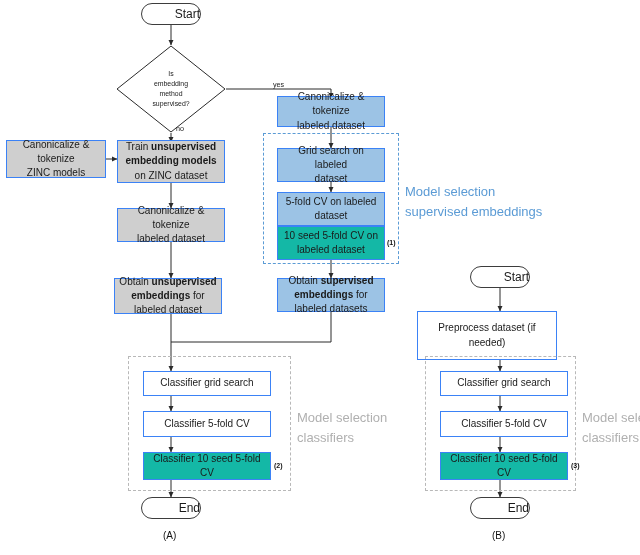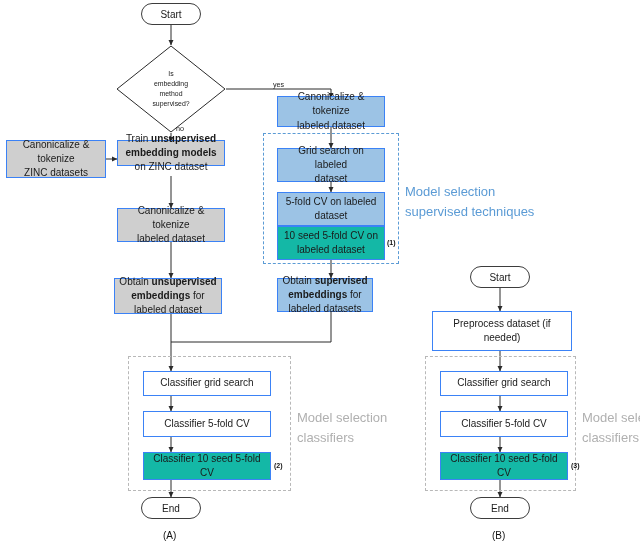--- a/index.html
+++ b/index.html
@@ -43,25 +43,25 @@
   .fill-gray  { background: #cfcfcf; }
   .fill-blue  { background: #9cc3e5; }
   .fill-teal  { background: #14b8a6; }
   .fill-white { background: #ffffff; }
 
   .terminator {
     position: absolute;
     box-sizing: border-box;
     display: flex;
     align-items: center;
-    justify-content: center;
+    justify-content: flex-end;
     background: #ffffff;
     border: 1.2px solid #3d3d3d;
     border-radius: 14px;
-    font-size: 10px;
+    font-size: 12px;
     color: #1a1a1a;
   }
   .diamond-wrap {
     position: absolute;
     display: flex;
     align-items: center;
     justify-content: center;
   }
   .diamond-wrap svg { position: absolute; left: 0; top: 0; }
   .diamond-label {
@@ -184,25 +184,25 @@
       <span>supervised?</span>
     </div>
   </div>
 
   <div class="edge-label" style="left:232px; top:80px;margin-left:41px;">yes</div>
   <div class="edge-label" style="left:176px; top:124px;">no</div>
 
   <div class="node fill-gray" style="left:6px; top:140px; width:100px; height:38px;">
     <span class="txt">
       <span>Canonicalize &amp; tokenize</span><br>
-      <span>ZINC datasets</span>
-    </span>
-  </div>
-
-  <div class="node fill-gray" style="left:117px; top:140px; width:108px; height:26px;">
+      <span>ZINC models</span>
+    </span>
+  </div>
+
+  <div class="node fill-gray" style="left:117px; top:140px; width:108px; height:43px;">
     <span class="txt">
       <span>Train </span><b class="em">unsupervised</b><span> </span><b class="em">embedding models</b><span> on ZINC dataset</span>
     </span>
   </div>
 
   <div class="node fill-gray" style="left:117px; top:208px; width:108px; height:34px;">
     <span class="txt">
       <span>Canonicalize &amp; tokenize</span><br>
       <span>labeled dataset</span>
     </span>
@@ -218,21 +218,21 @@
     <span class="txt">
       <span>Canonicalize &amp; tokenize</span><br>
       <span>labeled dataset</span>
     </span>
   </div>
 
   <div class="group-box group-blue" style="left:263px; top:133px; width:136px; height:131px;"></div>
 
   <div class="grouplabel blue" style="left:405px; top:182px;">
     <span>Model selection</span><br>
-    <b>supervised</b><span> techniques</span>
+    <b>supervised</b><span> embeddings</span>
   </div>
 
   <div class="node fill-blue" style="left:277px; top:148px; width:108px; height:34px;">
     <span class="txt">
       <span>Grid search on labeled</span><br>
       <span>dataset</span>
     </span>
   </div>
 
   <div class="node fill-blue" style="left:277px; top:192px; width:108px; height:34px;">
@@ -244,21 +244,21 @@
 
   <div class="node fill-teal" style="left:277px; top:226px; width:108px; height:34px;">
     <span class="txt">
       <span>10 seed 5-fold CV on</span><br>
       <span>labeled dataset</span>
     </span>
   </div>
 
   <div class="ref-label" style="left:387px; top:239px;">(1)</div>
 
-  <div class="node fill-blue" style="left:277px; top:278px; width:96px; height:34px;">
+  <div class="node fill-blue" style="left:277px; top:278px; width:108px; height:34px;">
     <span class="txt">
       <span>Obtain </span><b class="em">supervised embeddings</b><span> for labeled datasets</span>
     </span>
   </div>
 
   <div class="group-box group-gray" style="left:128px; top:356px; width:163px; height:135px;"></div>
 
   <div class="grouplabel gray" style="left:297px; top:408px;">
     <span>Model selection</span><br>
     <b>classifiers</b>
@@ -281,21 +281,21 @@
   <div class="terminator" style="left:141px; top:497px; width:60px; height:22px;">
     <span>End</span>
   </div>
 
   <div class="panel-label" style="left:163px; top:530px;">(A)</div>
 
   <div class="terminator" style="left:470px; top:266px; width:60px; height:22px;">
     <span>Start</span>
   </div>
 
-  <div class="node fill-white" style="left:432px; top:311px; width:140px; height:40px;">
+  <div class="node fill-white" style="left:417px; top:311px; width:140px; height:49px;">
     <span class="txt">Preprocess dataset (if needed)</span>
   </div>
 
   <div class="group-box group-gray" style="left:425px; top:356px; width:151px; height:135px;"></div>
 
   <div class="grouplabel gray" style="left:582px; top:408px;">
     <span>Model selection</span><br>
     <b>classifiers</b>
   </div>
 

